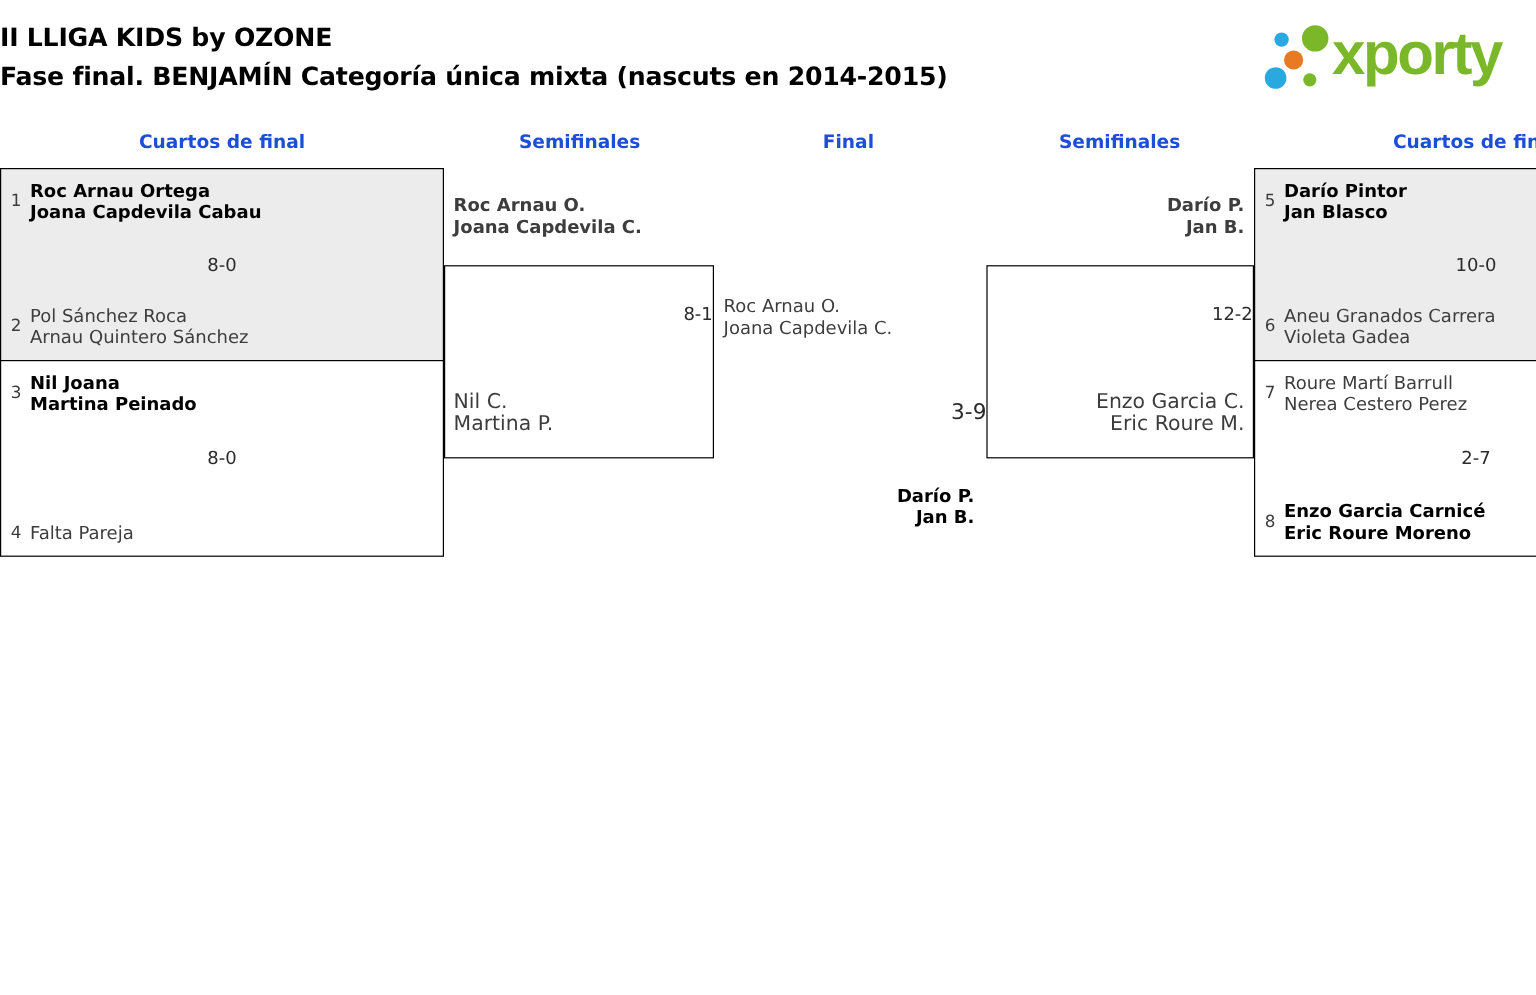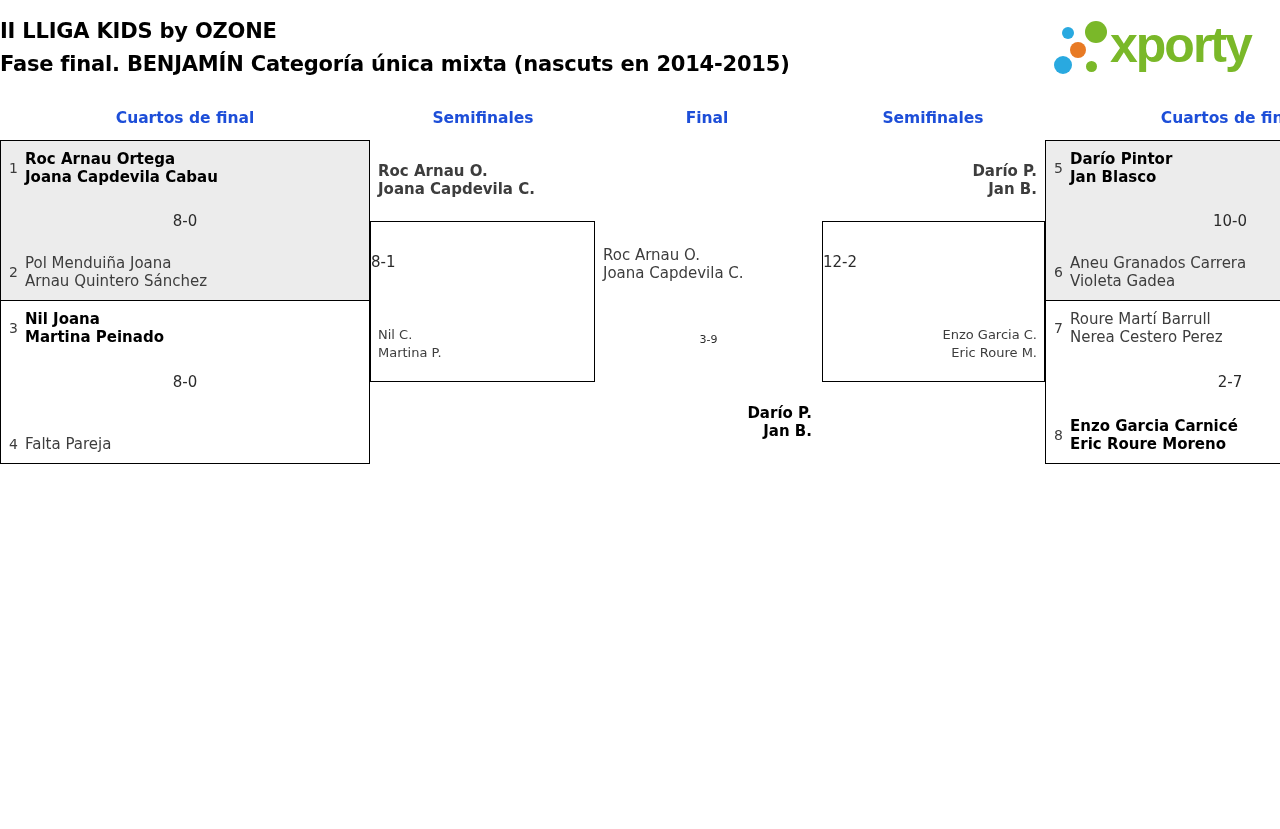--- a/index.html
+++ b/index.html
@@ -52,29 +52,29 @@
   .team-names{font-size:15px;line-height:18px;color:#3d3d3d;}
   .winner{font-weight:700;color:#000;}
   .nm{display:block;white-space:nowrap;}
   .score{
     position:absolute;left:0;right:0;top:50%;transform:translateY(-50%);
     text-align:center;font-size:15px;color:#2b2b2b;
   }
 
   
   .sf-top{position:absolute;top:-60px;left:7px;right:7px;font-size:15px;line-height:18px;color:#3d3d3d;}
-  .sf-bottom{position:absolute;bottom:19px;left:7px;right:7px;font-size:13px;line-height:18px;color:#3d3d3d;}
-  .sf-score{position:absolute;left:0;right:0;top:31px;text-align:left;font-size:15px;color:#2b2b2b;}
+  .sf-bottom{position:absolute;bottom:19px;left:7px;right:7px;font-size:17px;line-height:18px;color:#3d3d3d;}
+  .sf-score{position:absolute;left:0;right:0;top:31px;text-align:right;font-size:15px;color:#2b2b2b;}
   .align-left{text-align:left;}
   .align-right{text-align:right;}
 
   
   .final-group{position:absolute;left:595px;top:209px;width:227px;height:230px;}
   .final-top{position:absolute;top:25px;left:8px;font-size:15px;line-height:18px;color:#3d3d3d;text-align:left;}
-  .final-score{position:absolute;top:112px;left:0;right:0;text-align:center;font-size:11px;color:#2b2b2b;}
+  .final-score{position:absolute;top:112px;left:0;right:0;text-align:right;font-size:18px;color:#2b2b2b;}
   .final-winner{position:absolute;top:183px;right:10px;font-size:15px;line-height:18px;text-align:right;}
 </style>
 </head>
 <body>
 
 <div class="canvas">
 
   <div class="title-block">
     <div class="title-line">II LLIGA KIDS by OZONE</div>
     <div class="title-line">Fase final. BENJAMÍN Categoría única mixta (nascuts en 2014-2015)</div>
@@ -100,21 +100,21 @@
       <span class="seed">1</span>
       <div class="team-names winner">
         <span class="nm">Roc Arnau Ortega</span>
         <span class="nm">Joana Capdevila Cabau</span>
       </div>
     </div>
     <div class="score">8-0</div>
     <div class="team-row bottom">
       <span class="seed">2</span>
       <div class="team-names">
-        <span class="nm">Pol Menduiña Joana</span>
+        <span class="nm">Pol Sánchez Roca</span>
         <span class="nm">Arnau Quintero Sánchez</span>
       </div>
     </div>
   </div>
 
   <div class="match-box qf-l2">
     <div class="team-row top">
       <span class="seed">3</span>
       <div class="team-names winner">
         <span class="nm">Nil Joana</span>

